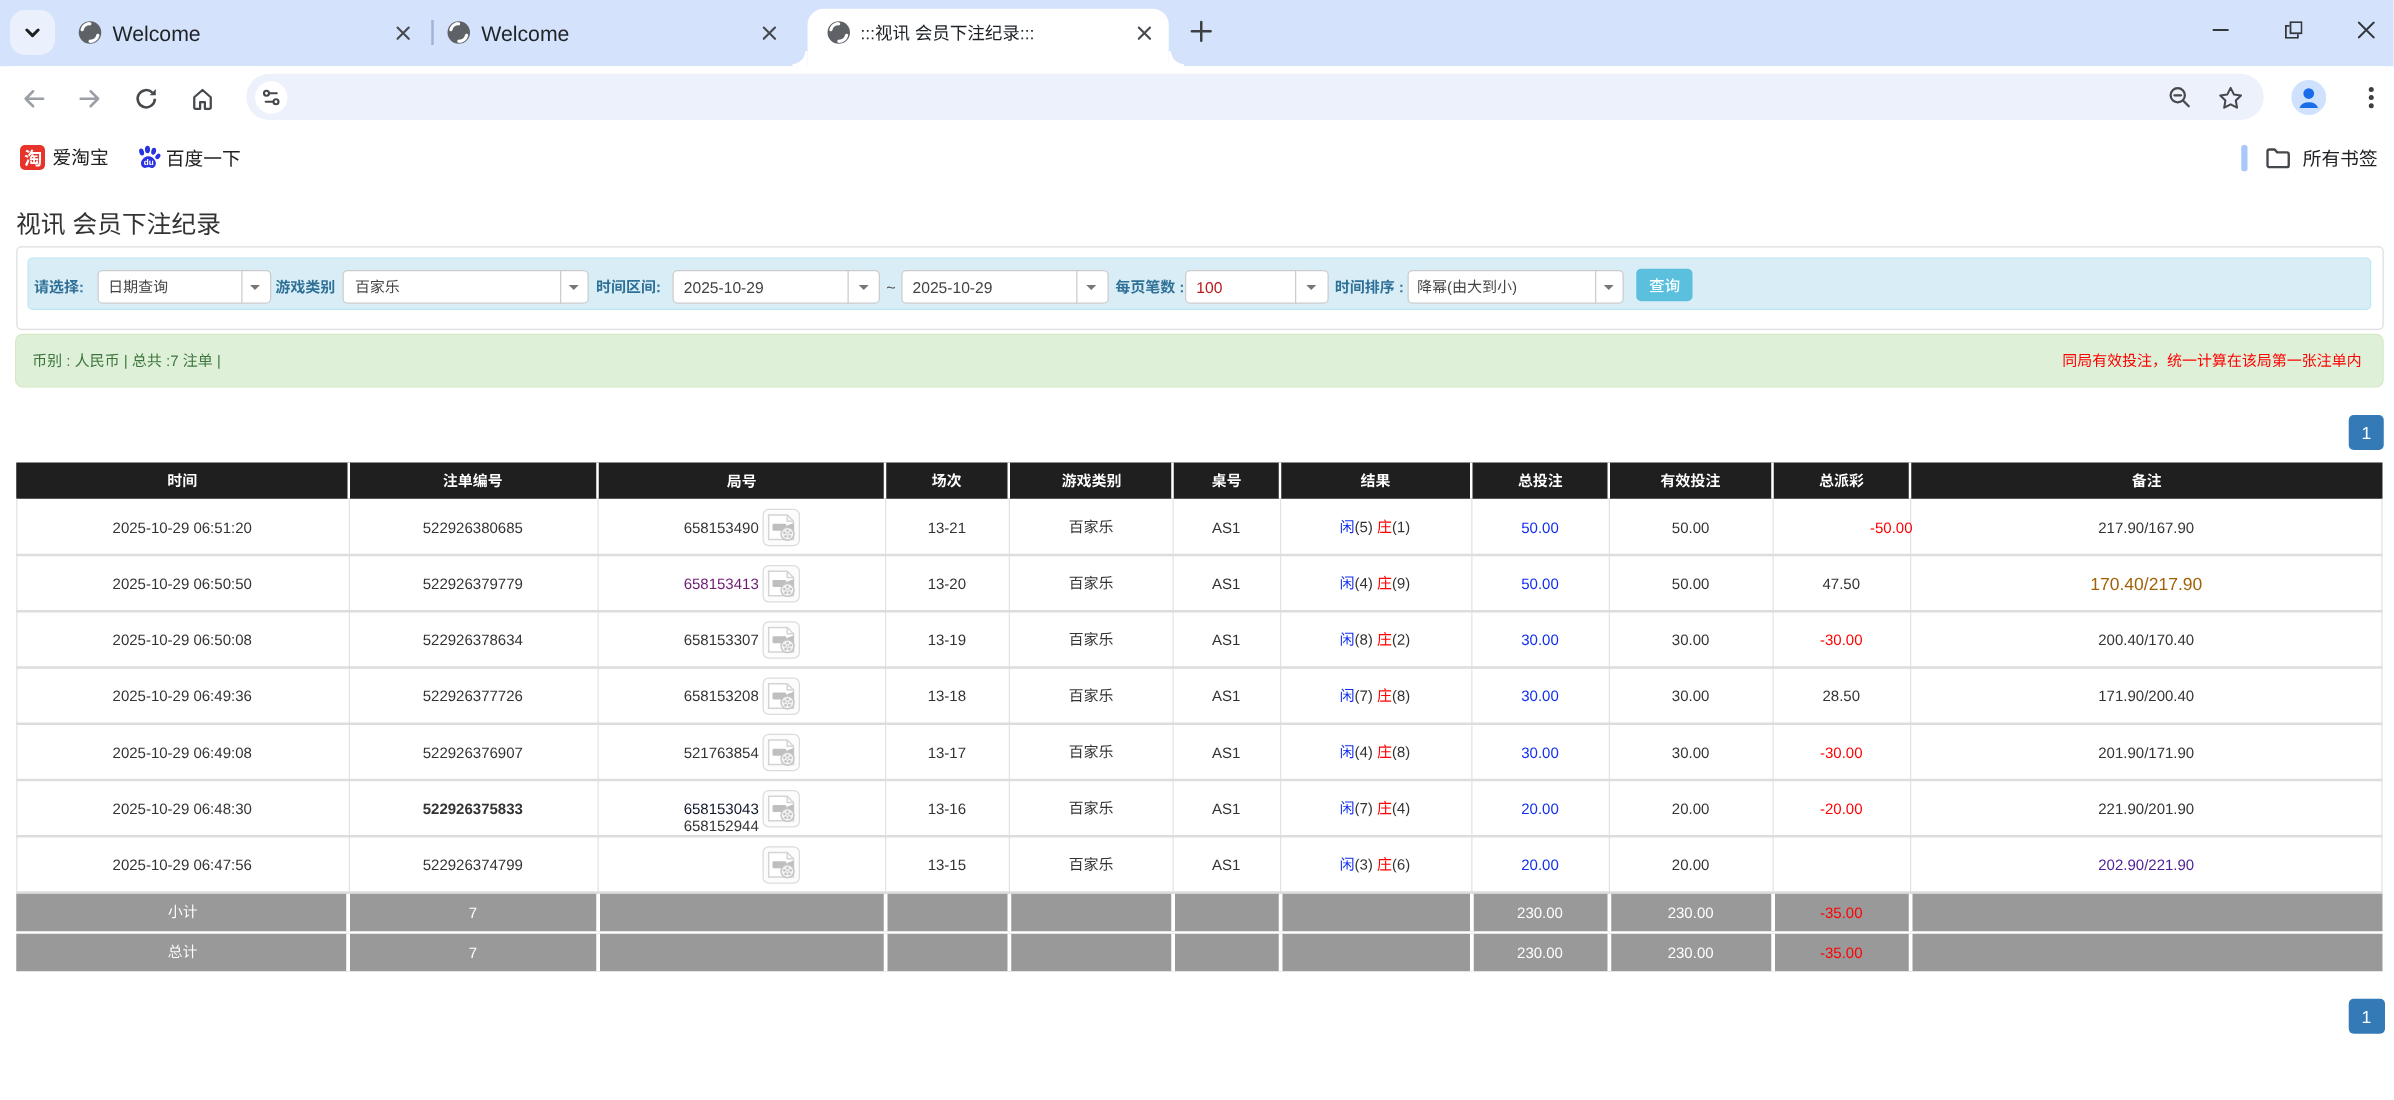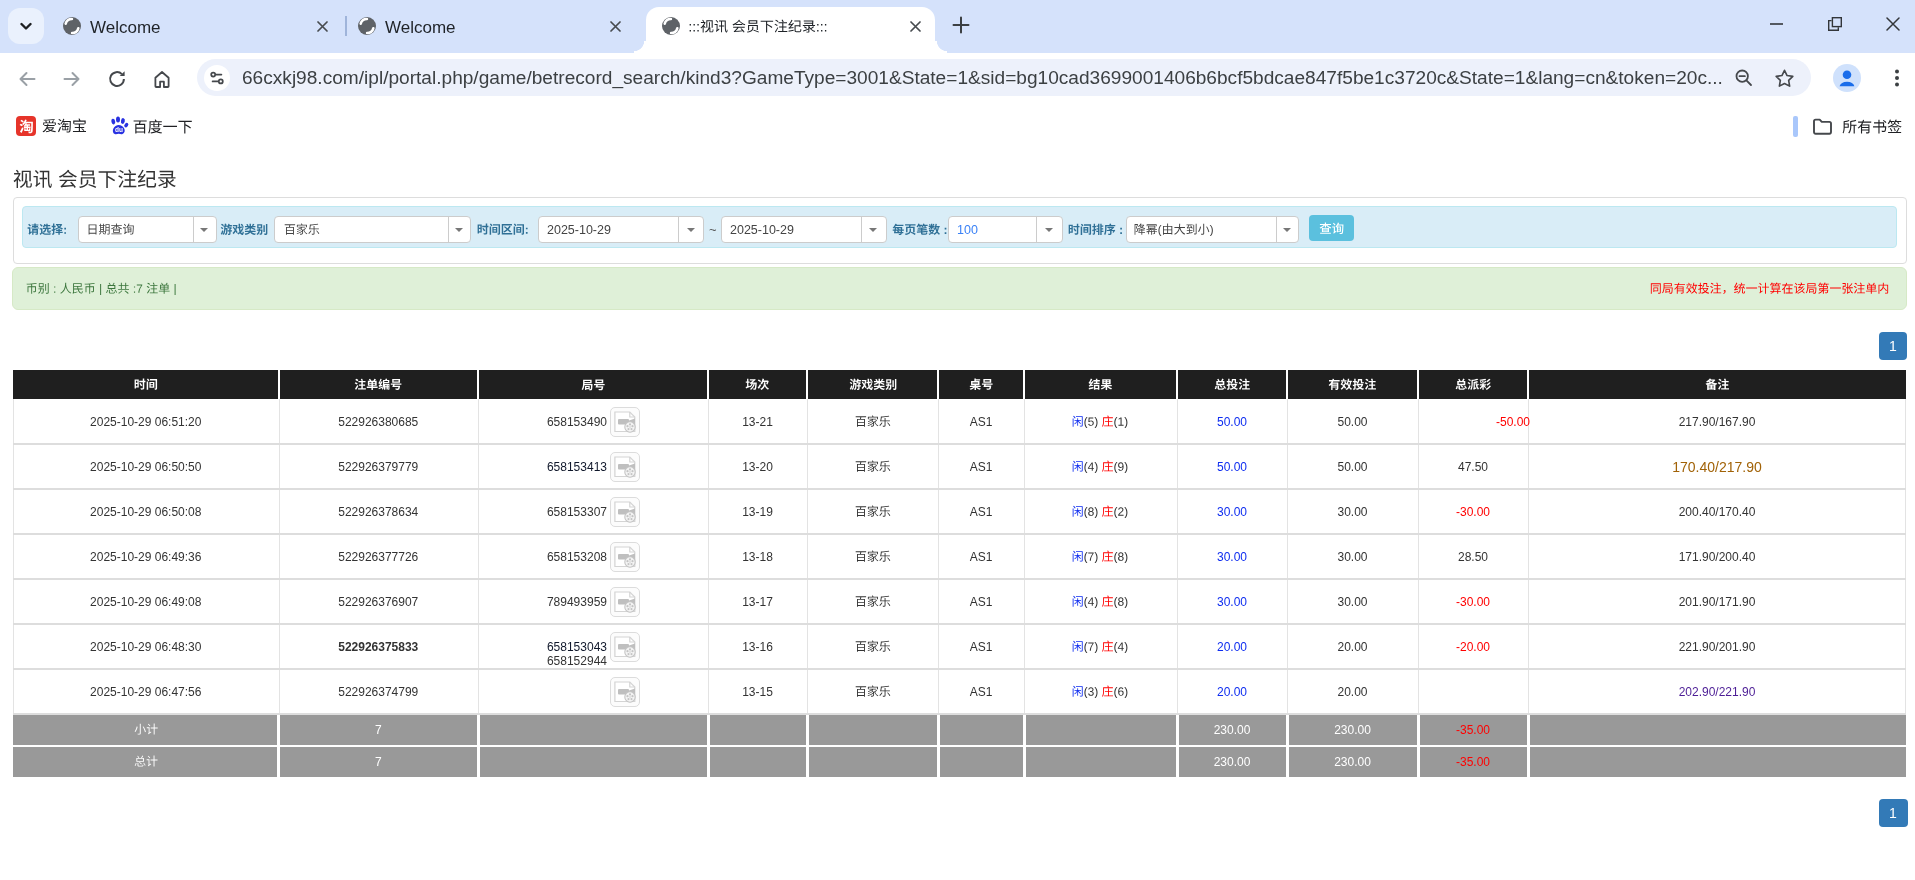--- a/index.html
+++ b/index.html
@@ -75,21 +75,20 @@
       <path d="M3.4 8.8 10 3l6.6 5.8v8.4a0.8 0.8 0 0 1-.8.8h-3.9v-5.3H8.1V18H4.2a0.8 0.8 0 0 1-.8-.8z" fill="none" stroke="#45484c" stroke-width="1.8" stroke-linejoin="round"></path>
     </svg>
 <div class="abs" style="left:197px;top:59px;width:1614px;height:37px;border-radius:18.5px;background:#edf1fb;"></div>
 <div class="abs" style="left:204px;top:64.5px;width:26px;height:26px;border-radius:13px;background:#fff;"></div>
 <svg class="abs" style="left:207px;top:67.5px;" width="20" height="20" viewBox="0 0 20 20">
       <circle cx="6.2" cy="6.6" r="2" fill="none" stroke="#45484c" stroke-width="1.7"></circle>
       <path d="M8.9 6.6h5.5" stroke="#45484c" stroke-width="1.7" stroke-linecap="round"></path>
       <circle cx="13.8" cy="13.4" r="2" fill="none" stroke="#45484c" stroke-width="1.7"></circle>
       <path d="M5.6 13.4h5.5" stroke="#45484c" stroke-width="1.7" stroke-linecap="round"></path>
     </svg>
-<div class="t" id="url" style="left:242px;top:67px;font-size:19.1px;color:#3c4043;">66cxkj98.com/ipl/portal.php/game/betrecord_search/kind3?GameType=3001&amp;State=1&amp;sid=bg10cad3699001406b6bcf5bdcae847f5be1c3720c&amp;State=1&amp;lang=cn&amp;token=20c...</div>
 <svg class="abs" style="left:1734px;top:68px;" width="20" height="20" viewBox="0 0 20 20">
       <circle cx="8.2" cy="8.2" r="5.7" fill="none" stroke="#45484c" stroke-width="1.8"></circle>
       <path d="M12.4 12.4l4.6 4.6M5.5 8.2h5.4" stroke="#45484c" stroke-width="1.8" stroke-linecap="round"></path>
     </svg>
 <svg class="abs" style="left:1774px;top:67.5px;" width="21" height="21" viewBox="0 0 22 22">
       <path d="M11 2.4l2.7 5.5 6 .87-4.35 4.24 1.03 6-5.38-2.83-5.38 2.83 1.03-6L2.3 8.77l6-.87z" fill="none" stroke="#45484c" stroke-width="1.7" stroke-linejoin="round"></path>
     </svg>
 <svg class="abs" style="left:1833px;top:64px;" width="28" height="28" viewBox="0 0 28 28">
       <circle cx="14" cy="14" r="14" fill="#cfe1fc"></circle>
       <circle cx="14" cy="10.8" r="4.3" fill="#1a6dea"></circle>
@@ -165,21 +164,21 @@
     <div class="abs" style="left:860.5px;top:216px;width:1px;height:27px;background:#cccccc;"></div>
     <div class="abs" style="left:869.0px;top:227.5px;width:0;height:0;border-left:4px solid transparent;border-right:4px solid transparent;border-top:4.5px solid #777;"></div>
 <div class="t" style="left:730px;top:223px;font-size:12.5px;color:#444;">2025-10-29</div>
 <svg style="position:absolute;left:892.0px;top:223.2px;" width="55.0" height="12.6" viewBox="-0.26 -10.90 55.04 12.62">
       <path fill="#2f7096" d="M8.496 -5.64 8.46 -4.32H7.0200000000000005L7.428 -4.728C7.1160000000000005 -5.016 6.588 -5.364 6.0600000000000005 -5.64ZM0.42 -4.368V-3.084H2.088C1.944 -2.136 1.788 -1.236 1.6440000000000001 -0.528H2.4L8.148 -0.516C8.1 -0.36 8.052 -0.24 8.004 -0.18C7.884 -0.012 7.776 0.012 7.572 0.012C7.32 0.024 6.852 0.012 6.312 -0.036000000000000004C6.492 0.276 6.636 0.756 6.648000000000001 1.068C7.272 1.104 7.872 1.104 8.268 1.044C8.676 0.984 9.0 0.864 9.264 0.468C9.396 0.28800000000000003 9.504 -0.012 9.588000000000001 -0.516H11.076V-1.776H9.732L9.816 -3.084H11.604000000000001V-4.368H9.876L9.936 -6.264C9.936 -6.444 9.948 -6.9 9.948 -6.9H2.82C3.036 -7.188 3.24 -7.5 3.444 -7.824H11.148V-9.108H4.188L4.548 -9.852L3.108 -10.272C2.496 -8.784 1.44 -7.248 0.336 -6.324C0.6960000000000001 -6.132000000000001 1.332 -5.724 1.6320000000000001 -5.484C1.92 -5.784 2.22 -6.12 2.52 -6.5040000000000004C2.448 -5.82 2.364 -5.1000000000000005 2.2680000000000002 -4.368ZM4.68 -5.16C5.148 -4.944 5.664 -4.62 6.072 -4.32H3.696L3.852 -5.64H5.172ZM8.316 -1.776H6.912L7.308 -2.184C6.996 -2.484 6.456 -2.832 5.928 -3.132H8.412ZM4.524 -2.676C5.0040000000000004 -2.436 5.5440000000000005 -2.1 5.964 -1.776H3.336L3.528 -3.132H4.992Z M17.292 -5.388V-3.24C17.292 -2.076 16.62 -0.84 12.48 -0.07200000000000001C12.804 0.216 13.212 0.78 13.368 1.092C17.844 0.156 18.78 -1.488 18.78 -3.216V-5.388ZM18.432000000000002 -1.1400000000000001C19.8 -0.54 21.672 0.432 22.560000000000002 1.092L23.448 -0.036000000000000004C22.488 -0.684 20.567999999999998 -1.584 19.248 -2.112ZM13.788 -7.212V-1.62H15.264V-5.892H20.856V-1.6560000000000001H22.404V-7.212H18.036C18.204 -7.5360000000000005 18.384 -7.908 18.552 -8.292H23.304000000000002V-9.624H12.804V-8.292H16.932000000000002C16.836 -7.932 16.716 -7.548 16.608 -7.212Z M24.576 -2.3040000000000003 24.708 -1.056 28.764 -1.344V-0.888C28.764 0.54 29.22 0.9480000000000001 30.876 0.9480000000000001C31.236 0.9480000000000001 32.868 0.9480000000000001 33.24 0.9480000000000001C34.584 0.9480000000000001 34.992000000000004 0.504 35.172 -1.008C34.775999999999996 -1.092 34.188 -1.308 33.876 -1.536C33.792 -0.492 33.684 -0.3 33.120000000000005 -0.3C32.724000000000004 -0.3 31.344 -0.3 31.032 -0.3C30.348 -0.3 30.228 -0.384 30.228 -0.9V-1.44L35.448 -1.812L35.316 -3.024L30.228 -2.688V-3.432L34.524 -3.732L34.403999999999996 -4.884L30.228 -4.6080000000000005V-5.232C31.848 -5.34 33.42 -5.508 34.716 -5.748L34.092 -6.948C31.86 -6.54 28.392 -6.3 25.344 -6.228C25.476 -5.916 25.62 -5.4 25.644 -5.04C26.64 -5.0520000000000005 27.696 -5.088 28.764 -5.136V-4.524L25.152 -4.284L25.272 -3.096L28.764 -3.336V-2.58ZM30.996000000000002 -10.296C30.732 -9.504 30.3 -8.724 29.784 -8.1V-9.204H27.18C27.288 -9.444 27.384 -9.696 27.48 -9.936L26.1 -10.296C25.716 -9.18 25.044 -8.040000000000001 24.276 -7.32C24.612 -7.140000000000001 25.212 -6.756 25.488 -6.5280000000000005C25.848 -6.924 26.208 -7.44 26.544 -8.004H26.724C27.024 -7.5 27.312 -6.9 27.432 -6.5040000000000004L28.668 -6.996C28.572 -7.272 28.392 -7.644 28.176000000000002 -8.004H29.7C29.52 -7.8 29.328 -7.6080000000000005 29.136 -7.44C29.472 -7.248 30.072 -6.852 30.348 -6.612C30.732 -6.984 31.116 -7.464 31.451999999999998 -8.004H31.92C32.172 -7.5840000000000005 32.412 -7.104 32.508 -6.768L33.756 -7.224C33.684 -7.44 33.54 -7.728 33.372 -8.004H35.424V-9.204H32.1C32.208 -9.444 32.316 -9.684000000000001 32.4 -9.936Z M41.088 -10.056000000000001C40.896 -9.6 40.56 -8.94 40.296 -8.52L41.208 -8.112C41.52 -8.484 41.903999999999996 -9.036 42.3 -9.576ZM40.488 -2.856C40.272 -2.436 39.984 -2.064 39.66 -1.74L38.676 -2.22L39.036 -2.856ZM36.96 -1.764C37.512 -1.548 38.1 -1.26 38.676 -0.96C37.992 -0.54 37.188 -0.228 36.312 -0.036000000000000004C36.552 0.216 36.828 0.72 36.96 1.044C38.04 0.744 39.012 0.312 39.828 -0.3C40.176 -0.084 40.488 0.132 40.74 0.324L41.592 -0.612C41.352000000000004 -0.78 41.052 -0.96 40.74 -1.1520000000000001C41.352000000000004 -1.848 41.82 -2.712 42.12 -3.7800000000000002L41.34 -4.0680000000000005L41.124 -4.0200000000000005H39.612L39.804 -4.488L38.532 -4.716C38.448 -4.488 38.352 -4.26 38.244 -4.0200000000000005H36.72V-2.856H37.644C37.416 -2.448 37.176 -2.076 36.96 -1.764ZM36.804 -9.564C37.092 -9.096 37.38 -8.472 37.464 -8.064H36.516V-6.936H38.292C37.74 -6.348 36.972 -5.82 36.264 -5.532C36.528 -5.268 36.84 -4.8 37.008 -4.476C37.608 -4.812 38.244 -5.304 38.796 -5.856V-4.788H40.128V-6.0840000000000005C40.584 -5.724 41.052 -5.328 41.316 -5.0760000000000005L42.072 -6.072C41.856 -6.228 41.196 -6.6240000000000006 40.644 -6.936H42.408V-8.064H40.128V-10.200000000000001H38.796V-8.064H37.56L38.556 -8.496C38.46 -8.928 38.148 -9.540000000000001 37.836 -9.996ZM43.344 -10.164C43.08 -8.004 42.54 -5.952 41.58 -4.704C41.868 -4.5 42.408 -4.032 42.612 -3.7920000000000003C42.84 -4.116 43.056 -4.476 43.248 -4.872C43.476 -3.96 43.752 -3.108 44.1 -2.352C43.476 -1.344 42.6 -0.588 41.388 -0.036000000000000004C41.628 0.24 42.012 0.84 42.132 1.1280000000000001C43.26 0.552 44.136 -0.168 44.808 -1.068C45.348 -0.24 46.019999999999996 0.456 46.848 0.972C47.052 0.612 47.472 0.096 47.784 -0.156C46.872 -0.66 46.152 -1.416 45.588 -2.352C46.164 -3.54 46.524 -4.956 46.752 -6.648000000000001H47.508V-7.98H44.292C44.436 -8.628 44.568 -9.288 44.664 -9.972ZM45.408 -6.648000000000001C45.288 -5.628 45.108000000000004 -4.716 44.832 -3.924C44.508 -4.764 44.268 -5.676 44.1 -6.648000000000001Z"></path>
       <path fill="#2f7096" d="M52.48828125 -4.40625V-6.05859375H54.17578125V-4.40625ZM52.48828125 0.0V-1.646484375H54.17578125V0.0Z"></path>
     </svg>
 <div class="abs" style="left:948px;top:216px;width:115px;height:27px;background:#fff;border:1px solid #cccccc;border-radius:4px;"></div>
     <div class="abs" style="left:1036px;top:216px;width:1px;height:27px;background:#cccccc;"></div>
     <div class="abs" style="left:1045.0px;top:227.5px;width:0;height:0;border-left:4px solid transparent;border-right:4px solid transparent;border-top:4.5px solid #777;"></div>
-<div class="t" style="left:957px;top:223px;font-size:12.5px;color:#3b82f6;">100</div>
+<div class="t" style="left:957px;top:223px;font-size:12.5px;color:#b91c1c;">100</div>
 <svg style="position:absolute;left:1068.0px;top:223.2px;" width="54.6" height="12.6" viewBox="0.19 -10.90 54.58 12.62">
       <path fill="#2f7096" d="M5.508 -5.136C6.0840000000000005 -4.26 6.864 -3.072 7.212 -2.376L8.496 -3.12C8.1 -3.8040000000000003 7.284 -4.932 6.696 -5.76ZM3.588 -4.62V-2.436H2.136V-4.62ZM3.588 -5.88H2.136V-7.968H3.588ZM0.792 -9.252V-0.192H2.136V-1.1520000000000001H4.932V-9.252ZM8.964 -10.116V-7.98H5.376V-6.5520000000000005H8.964V-0.852C8.964 -0.612 8.868 -0.528 8.604000000000001 -0.528C8.34 -0.528 7.452 -0.528 6.612 -0.5640000000000001C6.828 -0.156 7.056 0.492 7.1160000000000005 0.888C8.316 0.9 9.168000000000001 0.864 9.696 0.636C10.236 0.40800000000000003 10.428 0.024 10.428 -0.84V-6.5520000000000005H11.652000000000001V-7.98H10.428V-10.116Z M12.852 -7.308V1.056H14.34V-7.308ZM13.02 -9.42C13.572 -8.844 14.184000000000001 -8.052 14.436 -7.524L15.648 -8.304C15.372 -8.844 14.712 -9.588000000000001 14.16 -10.116ZM16.848 -3.384H19.164V-2.232H16.848ZM16.848 -5.676H19.164V-4.5360000000000005H16.848ZM15.564 -6.828V-1.08H20.508000000000003V-6.828ZM16.068 -9.6V-8.256H21.768V-0.48C21.768 -0.336 21.72 -0.276 21.564 -0.276C21.432000000000002 -0.276 20.976 -0.264 20.604 -0.28800000000000003C20.772 0.06 20.951999999999998 0.624 21.012 0.996C21.768 0.996 22.332 0.972 22.740000000000002 0.756C23.136000000000003 0.528 23.256 0.192 23.256 -0.48V-9.6Z M25.86 -10.200000000000001V-7.908H24.504V-6.5760000000000005H25.86V-4.428C25.296 -4.296 24.78 -4.188 24.348 -4.104L24.564 -2.688L25.86 -3.024V-0.516C25.86 -0.36 25.812 -0.312 25.656 -0.312C25.512 -0.312 25.068 -0.312 24.648 -0.324C24.816 0.036000000000000004 24.996 0.6 25.032 0.96C25.824 0.96 26.364 0.924 26.748 0.708C27.12 0.492 27.240000000000002 0.14400000000000002 27.240000000000002 -0.516V-3.384L28.488 -3.72L28.32 -5.04L27.240000000000002 -4.764V-6.5760000000000005H28.332V-7.908H27.240000000000002V-10.200000000000001ZM28.44 -3.192V-1.8960000000000001H30.252V1.056H31.632V-10.044H30.252V-8.292H28.704V-7.032H30.252V-5.736H28.740000000000002V-4.488H30.252V-3.192ZM32.46 -10.056000000000001V1.08H33.84V-1.872H35.64V-3.156H33.84V-4.488H35.388V-5.736H33.84V-7.032H35.484V-8.292H33.84V-10.056000000000001Z M40.44 -4.872C41.004 -4.62 41.676 -4.296 42.288 -3.984H39.024V-2.7720000000000002H42.3V-0.42C42.3 -0.264 42.24 -0.216 42.0 -0.216C41.784 -0.20400000000000001 40.908 -0.216 40.2 -0.24C40.392 0.132 40.608000000000004 0.684 40.668 1.08C41.712 1.08 42.480000000000004 1.092 43.032 0.888C43.596000000000004 0.6960000000000001 43.752 0.336 43.752 -0.384V-2.7720000000000002H45.468C45.228 -2.352 44.964 -1.944 44.736000000000004 -1.6320000000000001L45.888 -1.104C46.403999999999996 -1.764 47.004 -2.7600000000000002 47.484 -3.648L46.452 -4.0680000000000005L46.224000000000004 -3.984H44.556L44.652 -4.08L44.064 -4.404C45.0 -4.98 45.888 -5.724 46.572 -6.42L45.66 -7.128L45.336 -7.056H39.588V-5.916H44.136C43.752 -5.58 43.32 -5.244 42.888 -4.992C42.336 -5.244 41.772 -5.484 41.304 -5.676ZM41.508 -9.912 41.88 -8.964H37.308V-5.688C37.308 -3.912 37.236 -1.3920000000000001 36.228 0.324C36.564 0.48 37.188 0.888 37.44 1.1280000000000001C38.532 -0.756 38.712 -3.72 38.712 -5.676V-7.632000000000001H47.484V-8.964H43.536C43.38 -9.36 43.14 -9.888 42.936 -10.296Z"></path>
       <path fill="#2f7096" d="M52.48828125 -4.40625V-6.05859375H54.17578125V-4.40625ZM52.48828125 0.0V-1.646484375H54.17578125V0.0Z"></path>
     </svg>
 <div class="abs" style="left:1125.5px;top:216px;width:173.0px;height:27px;background:#fff;border:1px solid #cccccc;border-radius:4px;"></div>
     <div class="abs" style="left:1276px;top:216px;width:1px;height:27px;background:#cccccc;"></div>
     <div class="abs" style="left:1282.75px;top:227.5px;width:0;height:0;border-left:4px solid transparent;border-right:4px solid transparent;border-top:4.5px solid #777;"></div>
 <svg style="position:absolute;left:1134.0px;top:222.6px;" width="79.5" height="13.8" viewBox="0.34 -10.68 79.51 13.76">
       <path fill="#444444" d="M9.408 -8.304C9.036 -7.764 8.532 -7.284 7.956 -6.876C7.416 -7.26 6.972 -7.704 6.636 -8.196L6.732 -8.304ZM6.972 -10.08C6.48 -9.18 5.58 -8.088000000000001 4.332 -7.284C4.524 -7.152 4.788 -6.864 4.92 -6.672C5.364 -6.984 5.76 -7.308 6.1080000000000005 -7.656000000000001C6.444 -7.212 6.828 -6.804 7.272 -6.432C6.336 -5.892 5.256 -5.496 4.176 -5.256C4.332 -5.0760000000000005 4.548 -4.752 4.632 -4.5360000000000005C5.808 -4.836 6.96 -5.292 7.968 -5.916C8.868 -5.328 9.912 -4.896 11.040000000000001 -4.644C11.16 -4.872 11.4 -5.208 11.592 -5.376C10.536 -5.58 9.528 -5.94 8.676 -6.408C9.504 -7.056 10.188 -7.836 10.632 -8.796L10.068 -9.072000000000001L9.924 -9.036H7.308C7.5120000000000005 -9.324 7.704 -9.624 7.872 -9.912ZM4.932 -4.104V-3.3120000000000003H7.716V-1.68H5.688L6.024 -2.856L5.208 -2.964C5.0520000000000005 -2.2920000000000003 4.8 -1.452 4.5840000000000005 -0.888H7.716V0.96H8.592V-0.888H11.316V-1.68H8.592V-3.3120000000000003H10.944V-4.104H8.592V-5.0280000000000005H7.716V-4.104ZM0.936 -9.588000000000001V0.936H1.74V-8.772H3.348C3.048 -7.968 2.664 -6.912 2.2680000000000002 -6.0600000000000005C3.24 -5.1000000000000005 3.492 -4.284 3.504 -3.624C3.504 -3.24 3.432 -2.904 3.216 -2.7840000000000003C3.12 -2.7 2.976 -2.676 2.8080000000000003 -2.664C2.604 -2.652 2.34 -2.652 2.04 -2.688C2.184 -2.448 2.2680000000000002 -2.112 2.2800000000000002 -1.8840000000000001C2.568 -1.872 2.88 -1.872 3.144 -1.9080000000000001C3.408 -1.932 3.624 -2.004 3.8040000000000003 -2.124C4.152 -2.376 4.308 -2.892 4.308 -3.54C4.308 -4.296 4.08 -5.16 3.108 -6.156C3.564 -7.1160000000000005 4.0440000000000005 -8.28 4.428 -9.264L3.84 -9.624L3.708 -9.588000000000001Z M13.02 -9.564V-7.428H13.872V-8.82H22.14V-7.44H23.016V-9.564ZM15.156 -6.336H20.784V-5.6160000000000005H15.156ZM15.156 -7.572H20.784V-6.876H15.156ZM14.352 -8.124V-5.064H16.692C16.560000000000002 -4.824 16.392 -4.5840000000000005 16.2 -4.344H12.768V-3.636H15.504C14.748000000000001 -2.988 13.74 -2.412 12.468 -1.98C12.648 -1.836 12.888 -1.536 12.984 -1.332C13.56 -1.548 14.088000000000001 -1.788 14.568 -2.052V0.54H15.396V-1.788H17.532V0.96H18.396V-1.788H20.544V-0.36C20.544 -0.228 20.508000000000003 -0.192 20.34 -0.192C20.184 -0.18 19.644 -0.168 19.032 -0.192C19.14 0.024 19.259999999999998 0.3 19.296 0.516C20.124000000000002 0.516 20.652 0.516 20.976 0.396C21.3 0.264 21.396 0.06 21.396 -0.34800000000000003V-2.076C21.912 -1.8 22.439999999999998 -1.572 22.968 -1.416C23.1 -1.6320000000000001 23.34 -1.932 23.532 -2.112C22.356 -2.376 21.131999999999998 -2.952 20.316000000000003 -3.636H23.328V-4.344H17.22C17.387999999999998 -4.5840000000000005 17.544 -4.824 17.664 -5.064H21.624000000000002V-8.124ZM17.532 -3.396V-2.484H15.276C15.804 -2.844 16.259999999999998 -3.228 16.644 -3.636H19.356C19.716 -3.216 20.184 -2.832 20.712 -2.484H18.396V-3.396Z"></path>
       <path fill="#444444" d="M24.744140625 -3.1171875Q24.744140625 -4.810546875 25.2744140625 -6.158203125Q25.8046875 -7.505859375 26.90625 -8.6953125H27.92578125Q26.830078125 -7.4765625 26.3173828125 -6.10546875Q25.8046875 -4.734375 25.8046875 -3.10546875Q25.8046875 -1.482421875 26.3115234375 -0.1171875Q26.818359375 1.248046875 27.92578125 2.484375H26.90625Q25.798828125 1.2890625 25.271484375 -0.0615234375Q24.744140625 -1.412109375 24.744140625 -3.09375Z"></path>
@@ -298,21 +297,21 @@
       <path fill="#333333" d="M12.744140625 -3.1171875Q12.744140625 -4.810546875 13.2744140625 -6.158203125Q13.8046875 -7.505859375 14.90625 -8.6953125H15.92578125Q14.830078125 -7.4765625 14.3173828125 -6.10546875Q13.8046875 -4.734375 13.8046875 -3.10546875Q13.8046875 -1.482421875 14.3115234375 -0.1171875Q14.818359375 1.248046875 15.92578125 2.484375H14.90625Q13.798828125 1.2890625 13.271484375 -0.0615234375Q12.744140625 -1.412109375 12.744140625 -3.09375Z M22.166015625 -2.689453125Q22.166015625 -1.3828125 21.3896484375 -0.6328125Q20.61328125 0.1171875 19.236328125 0.1171875Q18.08203125 0.1171875 17.373046875 -0.38671875Q16.6640625 -0.890625 16.4765625 -1.845703125L17.54296875 -1.96875Q17.876953125 -0.744140625 19.259765625 -0.744140625Q20.109375 -0.744140625 20.58984375 -1.2568359375Q21.0703125 -1.76953125 21.0703125 -2.666015625Q21.0703125 -3.4453125 20.5869140625 -3.92578125Q20.103515625 -4.40625 19.283203125 -4.40625Q18.85546875 -4.40625 18.486328125 -4.271484375Q18.1171875 -4.13671875 17.748046875 -3.814453125H16.716796875L16.9921875 -8.255859375H21.685546875V-7.359375H17.953125L17.794921875 -4.740234375Q18.48046875 -5.267578125 19.5 -5.267578125Q20.71875 -5.267578125 21.4423828125 -4.552734375Q22.166015625 -3.837890625 22.166015625 -2.689453125Z M25.921875 -3.09375Q25.921875 -1.400390625 25.3916015625 -0.052734375Q24.861328125 1.294921875 23.759765625 2.484375H22.740234375Q23.841796875 1.25390625 24.3515625 -0.1083984375Q24.861328125 -1.470703125 24.861328125 -3.10546875Q24.861328125 -4.740234375 24.3486328125 -6.10546875Q23.8359375 -7.470703125 22.740234375 -8.6953125H23.759765625Q24.8671875 -7.5 25.39453125 -6.1494140625Q25.921875 -4.798828125 25.921875 -3.1171875Z"></path>
       <path fill="#ff0000" d="M36.492 -7.224V-4.728H33.324V-3.864H36.492V-0.276H32.52V0.588H41.448V-0.276H37.403999999999996V-3.864H40.836V-4.728H37.403999999999996V-7.224ZM35.64 -9.912C35.903999999999996 -9.468 36.18 -8.868 36.324 -8.46H31.548000000000002V-5.316C31.548000000000002 -3.576 31.451999999999998 -1.104 30.468 0.648C30.708 0.72 31.104 0.936 31.284 1.068C32.292 -0.768 32.436 -3.456 32.436 -5.316V-7.62H41.376V-8.46H36.576L37.26 -8.676C37.128 -9.072000000000001 36.792 -9.696 36.516 -10.164Z"></path>
       <path fill="#333333" d="M42.744140625 -3.1171875Q42.744140625 -4.810546875 43.2744140625 -6.158203125Q43.8046875 -7.505859375 44.90625 -8.6953125H45.92578125Q44.830078125 -7.4765625 44.3173828125 -6.10546875Q43.8046875 -4.734375 43.8046875 -3.10546875Q43.8046875 -1.482421875 44.3115234375 -0.1171875Q44.818359375 1.248046875 45.92578125 2.484375H44.90625Q43.798828125 1.2890625 43.271484375 -0.0615234375Q42.744140625 -1.412109375 42.744140625 -3.09375Z M46.91015625 0.0V-0.896484375H49.013671875V-7.248046875L47.150390625 -5.91796875V-6.9140625L49.1015625 -8.255859375H50.07421875V-0.896484375H52.083984375V0.0Z M55.921875 -3.09375Q55.921875 -1.400390625 55.3916015625 -0.052734375Q54.861328125 1.294921875 53.759765625 2.484375H52.740234375Q53.841796875 1.25390625 54.3515625 -0.1083984375Q54.861328125 -1.470703125 54.861328125 -3.10546875Q54.861328125 -4.740234375 54.3486328125 -6.10546875Q53.8359375 -7.470703125 52.740234375 -8.6953125H53.759765625Q54.8671875 -7.5 55.39453125 -6.1494140625Q55.921875 -4.798828125 55.921875 -3.1171875Z"></path>
     </svg>
 <div class="t" style="left:1232.0px;top:421.5px;font-size:12px;color:#0e2df0;transform:translate(-50%,-50%);">50.00</div>
 <div class="t" style="left:1352.5px;top:421.5px;font-size:12px;color:#333333;transform:translate(-50%,-50%);">50.00</div>
 <div class="t" style="left:1473.0px;top:421.5px;font-size:12px;color:#ff0000;transform:translate(-50%,-50%);margin-left:40px;">-50.00</div>
 <div class="t" style="left:1717.0px;top:421.5px;font-size:12px;color:#333333;transform:translate(-50%,-50%);">217.90/167.90</div>
 <div class="t" style="left:145.75px;top:466.5px;font-size:12px;color:#333333;transform:translate(-50%,-50%);">2025-10-29 06:50:50</div>
 <div class="t" style="left:378.25px;top:466.5px;font-size:12px;color:#333333;transform:translate(-50%,-50%);">522926379779</div>
-<div class="t" style="left:607px;top:466.5px;font-size:12px;color:#0f172a;transform:translate(-100%,-50%);">658153413</div>
+<div class="t" style="left:607px;top:466.5px;font-size:12px;color:#701a75;transform:translate(-100%,-50%);">658153413</div>
 <div class="abs" style="left:610px;top:451.5px;width:30px;height:30px;border:1px solid #dcdcdc;border-radius:5px;background:#fcfcfc;"></div>
     <svg class="abs" style="left:614px;top:455.5px;" width="22" height="22" viewBox="0 0 22 22">
       <path d="M0.9 1h14.9l5 5v14.5H0.9z" fill="#ffffff" stroke="#d4d4d4" stroke-width="1.2"></path>
       <path d="M15.8 1v5h5" fill="none" stroke="#d4d4d4" stroke-width="1.2"></path>
       <rect x="4" y="8" width="11" height="5.5" rx="1" fill="#bfbfbf"></rect>
       <path d="M15 9.6l6-2.2v6.7l-6-2.2z" fill="#bfbfbf"></path>
       <circle cx="16" cy="16" r="5.2" fill="#f4f4f4" stroke="#c4c4c4" stroke-width="1.1"></circle>
       <circle cx="16" cy="13.4" r="1.1" fill="#c4c4c4"></circle>
       <circle cx="13.5" cy="15.2" r="1.1" fill="#c4c4c4"></circle>
       <circle cx="18.5" cy="15.2" r="1.1" fill="#c4c4c4"></circle>
@@ -394,21 +393,21 @@
       <path fill="#333333" d="M12.744140625 -3.1171875Q12.744140625 -4.810546875 13.2744140625 -6.158203125Q13.8046875 -7.505859375 14.90625 -8.6953125H15.92578125Q14.830078125 -7.4765625 14.3173828125 -6.10546875Q13.8046875 -4.734375 13.8046875 -3.10546875Q13.8046875 -1.482421875 14.3115234375 -0.1171875Q14.818359375 1.248046875 15.92578125 2.484375H14.90625Q13.798828125 1.2890625 13.271484375 -0.0615234375Q12.744140625 -1.412109375 12.744140625 -3.09375Z M22.06640625 -7.400390625Q20.80078125 -5.466796875 20.279296875 -4.37109375Q19.7578125 -3.275390625 19.4970703125 -2.208984375Q19.236328125 -1.142578125 19.236328125 0.0H18.134765625Q18.134765625 -1.58203125 18.8056640625 -3.3310546875Q19.4765625 -5.080078125 21.046875 -7.359375H16.611328125V-8.255859375H22.06640625Z M25.921875 -3.09375Q25.921875 -1.400390625 25.3916015625 -0.052734375Q24.861328125 1.294921875 23.759765625 2.484375H22.740234375Q23.841796875 1.25390625 24.3515625 -0.1083984375Q24.861328125 -1.470703125 24.861328125 -3.10546875Q24.861328125 -4.740234375 24.3486328125 -6.10546875Q23.8359375 -7.470703125 22.740234375 -8.6953125H23.759765625Q24.8671875 -7.5 25.39453125 -6.1494140625Q25.921875 -4.798828125 25.921875 -3.1171875Z"></path>
       <path fill="#ff0000" d="M36.492 -7.224V-4.728H33.324V-3.864H36.492V-0.276H32.52V0.588H41.448V-0.276H37.403999999999996V-3.864H40.836V-4.728H37.403999999999996V-7.224ZM35.64 -9.912C35.903999999999996 -9.468 36.18 -8.868 36.324 -8.46H31.548000000000002V-5.316C31.548000000000002 -3.576 31.451999999999998 -1.104 30.468 0.648C30.708 0.72 31.104 0.936 31.284 1.068C32.292 -0.768 32.436 -3.456 32.436 -5.316V-7.62H41.376V-8.46H36.576L37.26 -8.676C37.128 -9.072000000000001 36.792 -9.696 36.516 -10.164Z"></path>
       <path fill="#333333" d="M42.744140625 -3.1171875Q42.744140625 -4.810546875 43.2744140625 -6.158203125Q43.8046875 -7.505859375 44.90625 -8.6953125H45.92578125Q44.830078125 -7.4765625 44.3173828125 -6.10546875Q43.8046875 -4.734375 43.8046875 -3.10546875Q43.8046875 -1.482421875 44.3115234375 -0.1171875Q44.818359375 1.248046875 45.92578125 2.484375H44.90625Q43.798828125 1.2890625 43.271484375 -0.0615234375Q42.744140625 -1.412109375 42.744140625 -3.09375Z M52.1484375 -2.302734375Q52.1484375 -1.16015625 51.421875 -0.521484375Q50.6953125 0.1171875 49.3359375 0.1171875Q48.01171875 0.1171875 47.2646484375 -0.509765625Q46.517578125 -1.13671875 46.517578125 -2.291015625Q46.517578125 -3.099609375 46.98046875 -3.650390625Q47.443359375 -4.201171875 48.1640625 -4.318359375V-4.341796875Q47.490234375 -4.5 47.1005859375 -5.02734375Q46.7109375 -5.5546875 46.7109375 -6.263671875Q46.7109375 -7.20703125 47.4169921875 -7.79296875Q48.123046875 -8.37890625 49.3125 -8.37890625Q50.53125 -8.37890625 51.2373046875 -7.8046875Q51.943359375 -7.23046875 51.943359375 -6.251953125Q51.943359375 -5.54296875 51.55078125 -5.015625Q51.158203125 -4.48828125 50.478515625 -4.353515625V-4.330078125Q51.26953125 -4.201171875 51.708984375 -3.6591796875Q52.1484375 -3.1171875 52.1484375 -2.302734375ZM50.84765625 -6.193359375Q50.84765625 -7.59375 49.3125 -7.59375Q48.568359375 -7.59375 48.1787109375 -7.2421875Q47.7890625 -6.890625 47.7890625 -6.193359375Q47.7890625 -5.484375 48.1904296875 -5.1123046875Q48.591796875 -4.740234375 49.32421875 -4.740234375Q50.068359375 -4.740234375 50.4580078125 -5.0830078125Q50.84765625 -5.42578125 50.84765625 -6.193359375ZM51.052734375 -2.40234375Q51.052734375 -3.169921875 50.595703125 -3.5595703125Q50.138671875 -3.94921875 49.3125 -3.94921875Q48.509765625 -3.94921875 48.05859375 -3.5302734375Q47.607421875 -3.111328125 47.607421875 -2.37890625Q47.607421875 -0.673828125 49.34765625 -0.673828125Q50.208984375 -0.673828125 50.630859375 -1.0869140625Q51.052734375 -1.5 51.052734375 -2.40234375Z M55.921875 -3.09375Q55.921875 -1.400390625 55.3916015625 -0.052734375Q54.861328125 1.294921875 53.759765625 2.484375H52.740234375Q53.841796875 1.25390625 54.3515625 -0.1083984375Q54.861328125 -1.470703125 54.861328125 -3.10546875Q54.861328125 -4.740234375 54.3486328125 -6.10546875Q53.8359375 -7.470703125 52.740234375 -8.6953125H53.759765625Q54.8671875 -7.5 55.39453125 -6.1494140625Q55.921875 -4.798828125 55.921875 -3.1171875Z"></path>
     </svg>
 <div class="t" style="left:1232.0px;top:556.5px;font-size:12px;color:#0e2df0;transform:translate(-50%,-50%);">30.00</div>
 <div class="t" style="left:1352.5px;top:556.5px;font-size:12px;color:#333333;transform:translate(-50%,-50%);">30.00</div>
 <div class="t" style="left:1473.0px;top:556.5px;font-size:12px;color:#333333;transform:translate(-50%,-50%);">28.50</div>
 <div class="t" style="left:1717.0px;top:556.5px;font-size:12px;color:#333333;transform:translate(-50%,-50%);">171.90/200.40</div>
 <div class="t" style="left:145.75px;top:601.5px;font-size:12px;color:#333333;transform:translate(-50%,-50%);">2025-10-29 06:49:08</div>
 <div class="t" style="left:378.25px;top:601.5px;font-size:12px;color:#333333;transform:translate(-50%,-50%);">522926376907</div>
-<div class="t" style="left:607px;top:601.5px;font-size:12px;color:#333333;transform:translate(-100%,-50%);">789493959</div>
+<div class="t" style="left:607px;top:601.5px;font-size:12px;color:#333333;transform:translate(-100%,-50%);">521763854</div>
 <div class="abs" style="left:610px;top:586.5px;width:30px;height:30px;border:1px solid #dcdcdc;border-radius:5px;background:#fcfcfc;"></div>
     <svg class="abs" style="left:614px;top:590.5px;" width="22" height="22" viewBox="0 0 22 22">
       <path d="M0.9 1h14.9l5 5v14.5H0.9z" fill="#ffffff" stroke="#d4d4d4" stroke-width="1.2"></path>
       <path d="M15.8 1v5h5" fill="none" stroke="#d4d4d4" stroke-width="1.2"></path>
       <rect x="4" y="8" width="11" height="5.5" rx="1" fill="#bfbfbf"></rect>
       <path d="M15 9.6l6-2.2v6.7l-6-2.2z" fill="#bfbfbf"></path>
       <circle cx="16" cy="16" r="5.2" fill="#f4f4f4" stroke="#c4c4c4" stroke-width="1.1"></circle>
       <circle cx="16" cy="13.4" r="1.1" fill="#c4c4c4"></circle>
       <circle cx="13.5" cy="15.2" r="1.1" fill="#c4c4c4"></circle>
       <circle cx="18.5" cy="15.2" r="1.1" fill="#c4c4c4"></circle>

